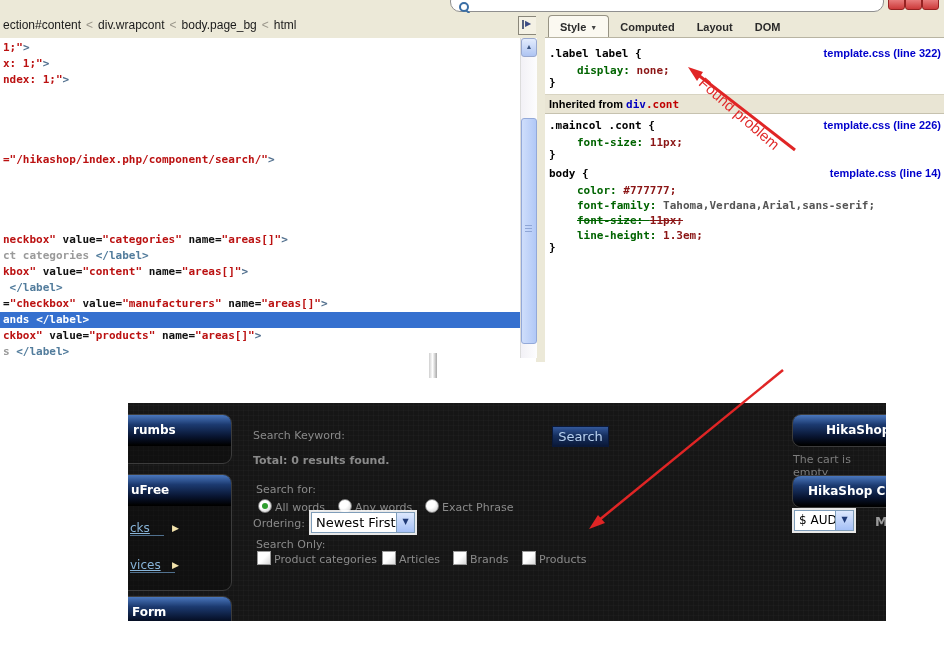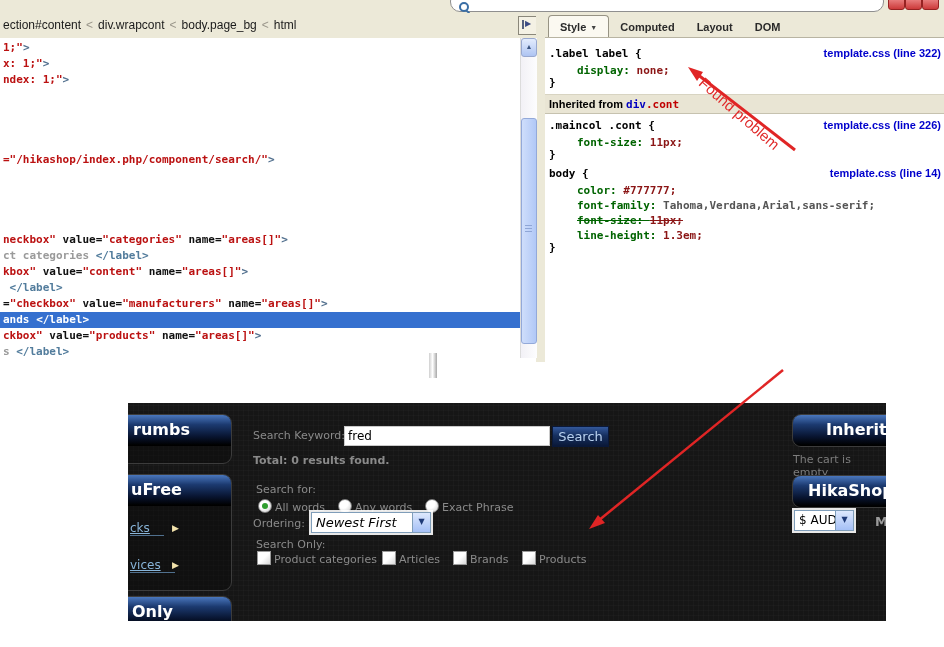--- a/index.html
+++ b/index.html
@@ -77,21 +77,21 @@
   .fix-note{position:absolute;left:307px;top:361px;color:#e63e52;font-size:15px;white-space:nowrap;z-index:41;}
   .artifact{position:absolute;left:429px;top:353px;width:8px;height:25px;
             background:linear-gradient(90deg,#cfcfcf,#ffffff 45%,#a8a8a8);}
 
   
   .preview{position:absolute;left:128px;top:403px;width:758px;height:218px;background:#161616;overflow:hidden;
            background-image:repeating-linear-gradient(90deg,rgba(255,255,255,0.02) 0 1px,transparent 1px 5px),
                             repeating-linear-gradient(0deg,rgba(255,255,255,0.02) 0 1px,transparent 1px 5px);
            font-family:"DejaVu Sans",sans-serif;}
   .pmod{position:absolute;border:1px solid #3c3c3c;border-radius:9px;overflow:hidden;background:rgba(8,8,8,.4);box-sizing:border-box;}
-  .mhead{height:31px;line-height:30px;box-sizing:border-box;color:#fff;font-weight:bold;font-size:16px;white-space:nowrap;
+  .mhead{height:31px;line-height:30px;box-sizing:border-box;color:#fff;font-weight:bold;font-size:12px;white-space:nowrap;
          background:linear-gradient(180deg,#4a77bd 0%,#1c3a70 32%,#081430 72%,#000 100%);
          border-bottom:1px solid #000;}
   .m1{left:-14px;top:11px;width:118px;height:50px;}
   .m2{left:-14px;top:71px;width:118px;height:117px;}
   .m3{left:-14px;top:193px;width:118px;height:40px;}
   .rm1{left:664px;top:11px;width:130px;height:33px;}
   .rm2{left:664px;top:72px;width:130px;height:33px;}
   .mlink{position:absolute;color:#88b4d8;font-size:12px;border-bottom:1px solid #50708e;
          padding-right:14px;white-space:nowrap;text-decoration:underline;}
   .marrow{position:absolute;color:#f3e3ac;font-size:9px;}
@@ -107,21 +107,21 @@
   .total{font-weight:bold;}
   .radio{position:absolute;width:12px;height:12px;border-radius:50%;border:1px solid #808080;
          background:radial-gradient(circle at 35% 30%,#fff 40%,#c8c8c8);}
   .radio.sel::after{content:"";position:absolute;left:3px;top:3px;width:6px;height:6px;border-radius:50%;background:#2f9e2f;}
   .cbx{position:absolute;width:12px;height:12px;border:1px solid #9a9a9a;
        background:linear-gradient(135deg,#ffffff 50%,#d8d8d8);}
   .xpselect{position:absolute;background:#fff;border:1px solid #7f9db9;box-shadow:0 0 0 2px rgba(255,255,255,.9);box-sizing:border-box;}
   .xpselect .val{position:absolute;left:4px;top:0;line-height:19px;font-size:13px;color:#000;white-space:nowrap;}
   .xpselect .arrowbtn{position:absolute;right:0;top:0;bottom:0;width:17px;text-align:center;line-height:18px;
         font-size:8px;color:#1f3a77;background:linear-gradient(180deg,#dde8fd,#a5c0f6);border-left:1px solid #7f9db9;}
-  .ordering-select{left:183px;top:109px;width:120px;height:21px;font-style:italic;}
+  .ordering-select{left:183px;top:109px;width:104px;height:21px;}
   .currency-select{left:666px;top:107px;width:60px;height:21px;}
   .currency-select .val{font-size:12px;}
 </style>
 </head>
 <body>
 
 <div id="app">
 
   <div class="topstrip">
     <div class="topsearch" title="">
@@ -233,38 +233,37 @@
       <div class="mhead" style="padding-left:18px;">rumbs</div>
     </div>
     <div class="pmod m2">
       <div class="mhead" style="padding-left:16px;">uFree</div>
     </div>
     <span class="mlink" style="left:2px;top:118px;">cks</span>
     <span class="marrow" style="left:44px;top:120px;">▶</span>
     <span class="mlink" style="left:2px;top:155px;">vices</span>
     <span class="marrow" style="left:44px;top:157px;">▶</span>
     <div class="pmod m3">
-      <div class="mhead" style="padding-left:17px;">Only</div>
+      <div class="mhead" style="padding-left:17px;">Form</div>
     </div>
 
     <div class="pmod rm1">
-      <div class="mhead" style="padding-left:33px;">Inherited</div>
+      <div class="mhead" style="padding-left:33px;">HikaShop</div>
     </div>
     <div class="cart-empty">The cart is empty</div>
     <div class="pmod rm2">
       <div class="mhead" style="padding-left:15px;">HikaShop Cu</div>
     </div>
     <div class="xpselect currency-select">
       <span class="val">$ AUD</span>
       <span class="arrowbtn">▼</span>
     </div>
     <div class="mo-extra">Mo</div>
 
     <span class="plbl" style="left:125px;top:26px;">Search Keyword:</span>
-    <input class="kw-input" value="fred" style="">
     <div class="search-btn">Search</div>
 
     <span class="plbl total" style="left:125px;top:51px;">Total: 0 results found.</span>
 
     <span class="plbl" style="left:128px;top:80px;">Search for:</span>
 
     <span class="radio sel" style="left:130px;top:96px;"></span>
     <span class="plbl" style="left:147px;top:98px;">All words</span>
     <span class="radio" style="left:210px;top:96px;"></span>
     <span class="plbl" style="left:227px;top:98px;">Any words</span>

